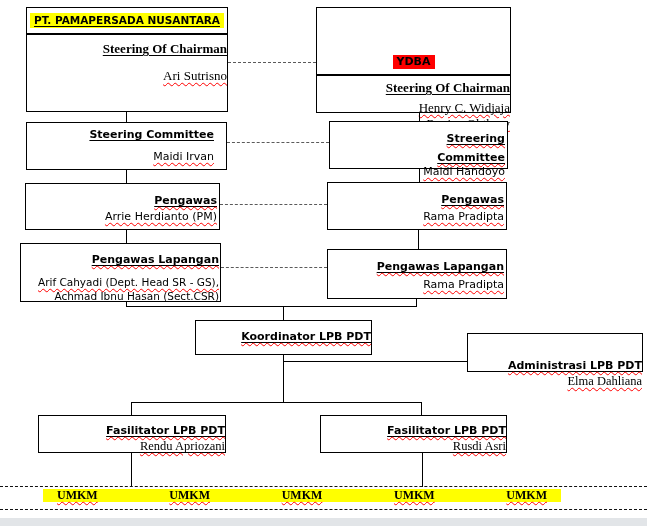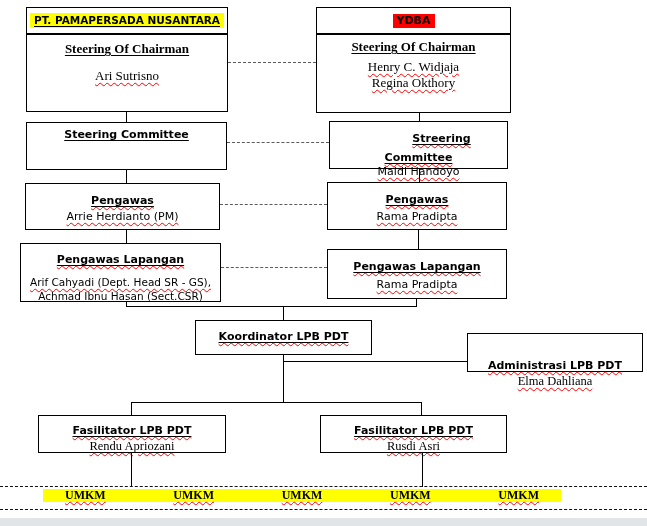--- a/index.html
+++ b/index.html
@@ -1,65 +1,66 @@
 <!DOCTYPE html>
 <html><head>
 <meta charset="utf-8">
 <style>
   html,body{margin:0;padding:0;background:#fff;}
   .stage{position:relative;width:647px;height:526px;background:#ffffff;overflow:hidden;
          font-family:"DejaVu Sans",sans-serif;color:#000;}
-  .box{position:absolute;box-sizing:border-box;border:1.5px solid #000;background:#fff;text-align:center;}
+  .box{position:absolute;box-sizing:border-box;border:1.5px solid #000;background:#fff;text-align:right;}
   .serif{font-family:"Liberation Serif",serif;}
   .sans{font-family:"DejaVu Sans",sans-serif;}
   .b{font-weight:bold;}
   .u{text-decoration:underline;text-decoration-thickness:1px;text-underline-offset:2px;}
   .sq{text-decoration-line:underline;text-decoration-style:wavy;text-decoration-color:#ff0000;
       text-decoration-thickness:1px;text-underline-offset:2px;}
   .hdr{border-bottom:2.5px solid #000;display:flex;align-items:center;justify-content:center;}
   .hl-yellow{background:#ffff00;padding:1px 4px 2px;}
   .hl-red{background:#ff0000;padding:0 4px 1px;}
   .vln{position:absolute;width:0;border-left:1.5px solid #000;}
   .hln{position:absolute;height:0;border-top:1.5px solid #000;}
   .dln{position:absolute;height:0;border-top:1.5px dashed #5a5a5a;}
   .dlnb{position:absolute;height:0;border-top:1.5px dashed #111;}
   .colflex{display:flex;flex-direction:column;justify-content:space-between;}
   .umkm-strip{position:absolute;left:43px;top:489px;width:518px;height:13px;background:#ffff00;
-              display:flex;justify-content:space-between;align-items:center;padding:0 22px;box-sizing:border-box;}
+              display:flex;justify-content:space-between;align-items:center;padding:0 14px;box-sizing:border-box;}
   .umkm-strip span{font-family:"Liberation Serif",serif;font-weight:bold;font-size:12px;line-height:13px;}
   .bottom-band{position:absolute;left:0;top:518px;width:647px;height:8px;background:#e2e5e8;}
 </style>
 </head>
 <body>
 
 <div class="stage">
 
   <div class="box" style="left:26px;top:7px;width:202px;height:105px;">
     <div class="hdr" style="height:25px;">
       <span class="hl-yellow b sans u" style="font-size:10.5px;">PT. PAMAPERSADA NUSANTARA</span>
     </div>
     <div style="padding-top:6px;">
       <div class="serif b u" style="font-size:13px;">Steering Of Chairman</div>
       <div class="serif sq" style="font-size:13px;margin-top:11px;">Ari Sutrisno</div>
     </div>
   </div>
 
   <div class="box" style="left:316px;top:7px;width:195px;height:106px;">
-    <div class="hdr" style="height:25px;">
+    <div class="hdr" style="height:25px;margin-top:41px;">
       <span class="hl-red b sans" style="font-size:11px;">YDBA</span>
     </div>
     <div style="padding-top:4px;">
       <div class="serif b u" style="font-size:13px;">Steering Of Chairman</div>
       <div class="serif sq" style="font-size:13px;line-height:16px;margin-top:4px;">Henry C. Widjaja</div>
       <div class="serif sq" style="font-size:13px;line-height:16px;">Regina Okthory</div>
     </div>
   </div>
 
   <div class="box colflex" style="left:26px;top:122px;width:201px;height:48px;padding:5px 12px 6px;">
     <div class="sans b u" style="font-size:11px;">Steering Committee</div>
+    <div class="sans sq" style="font-size:11px;">Maidi Irvan</div>
   </div>
 
   <div class="box colflex" style="left:329px;top:121px;width:179px;height:48px;padding:5px 2px 6px;">
     <div class="u"><span class="sans b sq" style="font-size:11px;padding-left:46px;">Streering Committee</span></div>
     <div class="sans sq" style="font-size:11px;">Maidi Handoyo</div>
   </div>
 
   <div class="box colflex" style="left:25px;top:183px;width:195px;height:47px;padding:5px 2px 6px;">
     <div class="u"><span class="sans b sq" style="font-size:11px;">Pengawas</span></div>
     <div class="sans sq" style="font-size:11px;">Arrie Herdianto (PM)</div>

